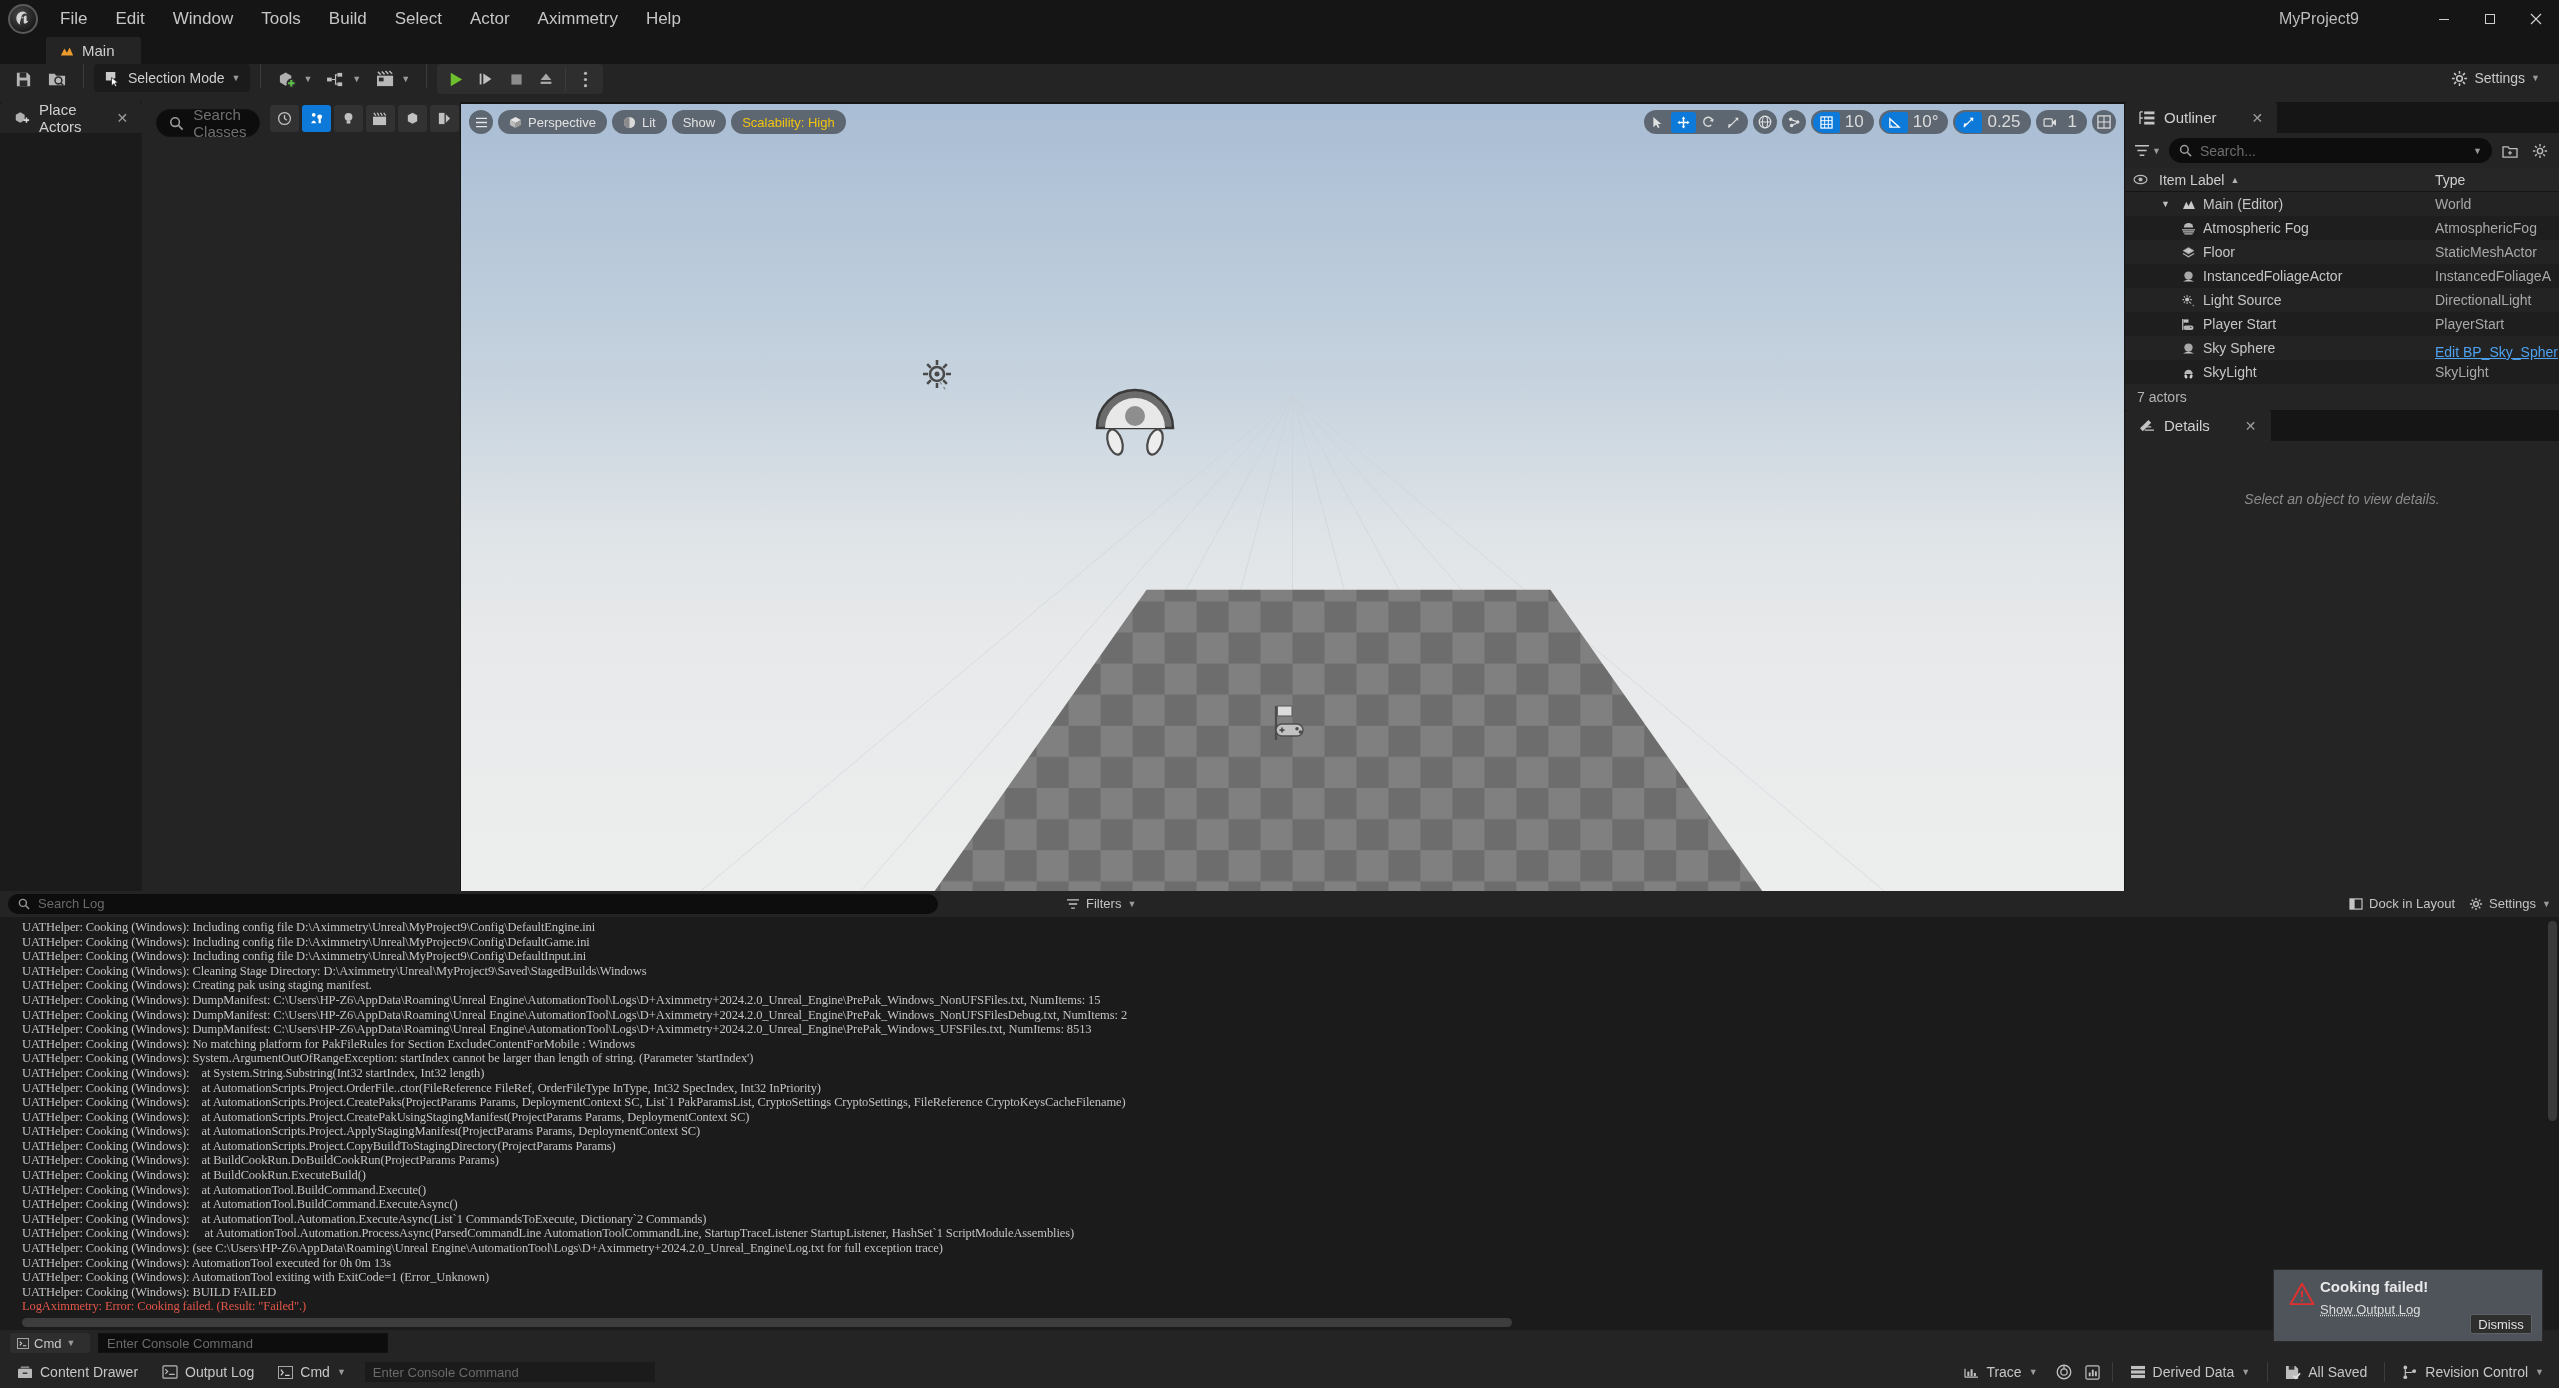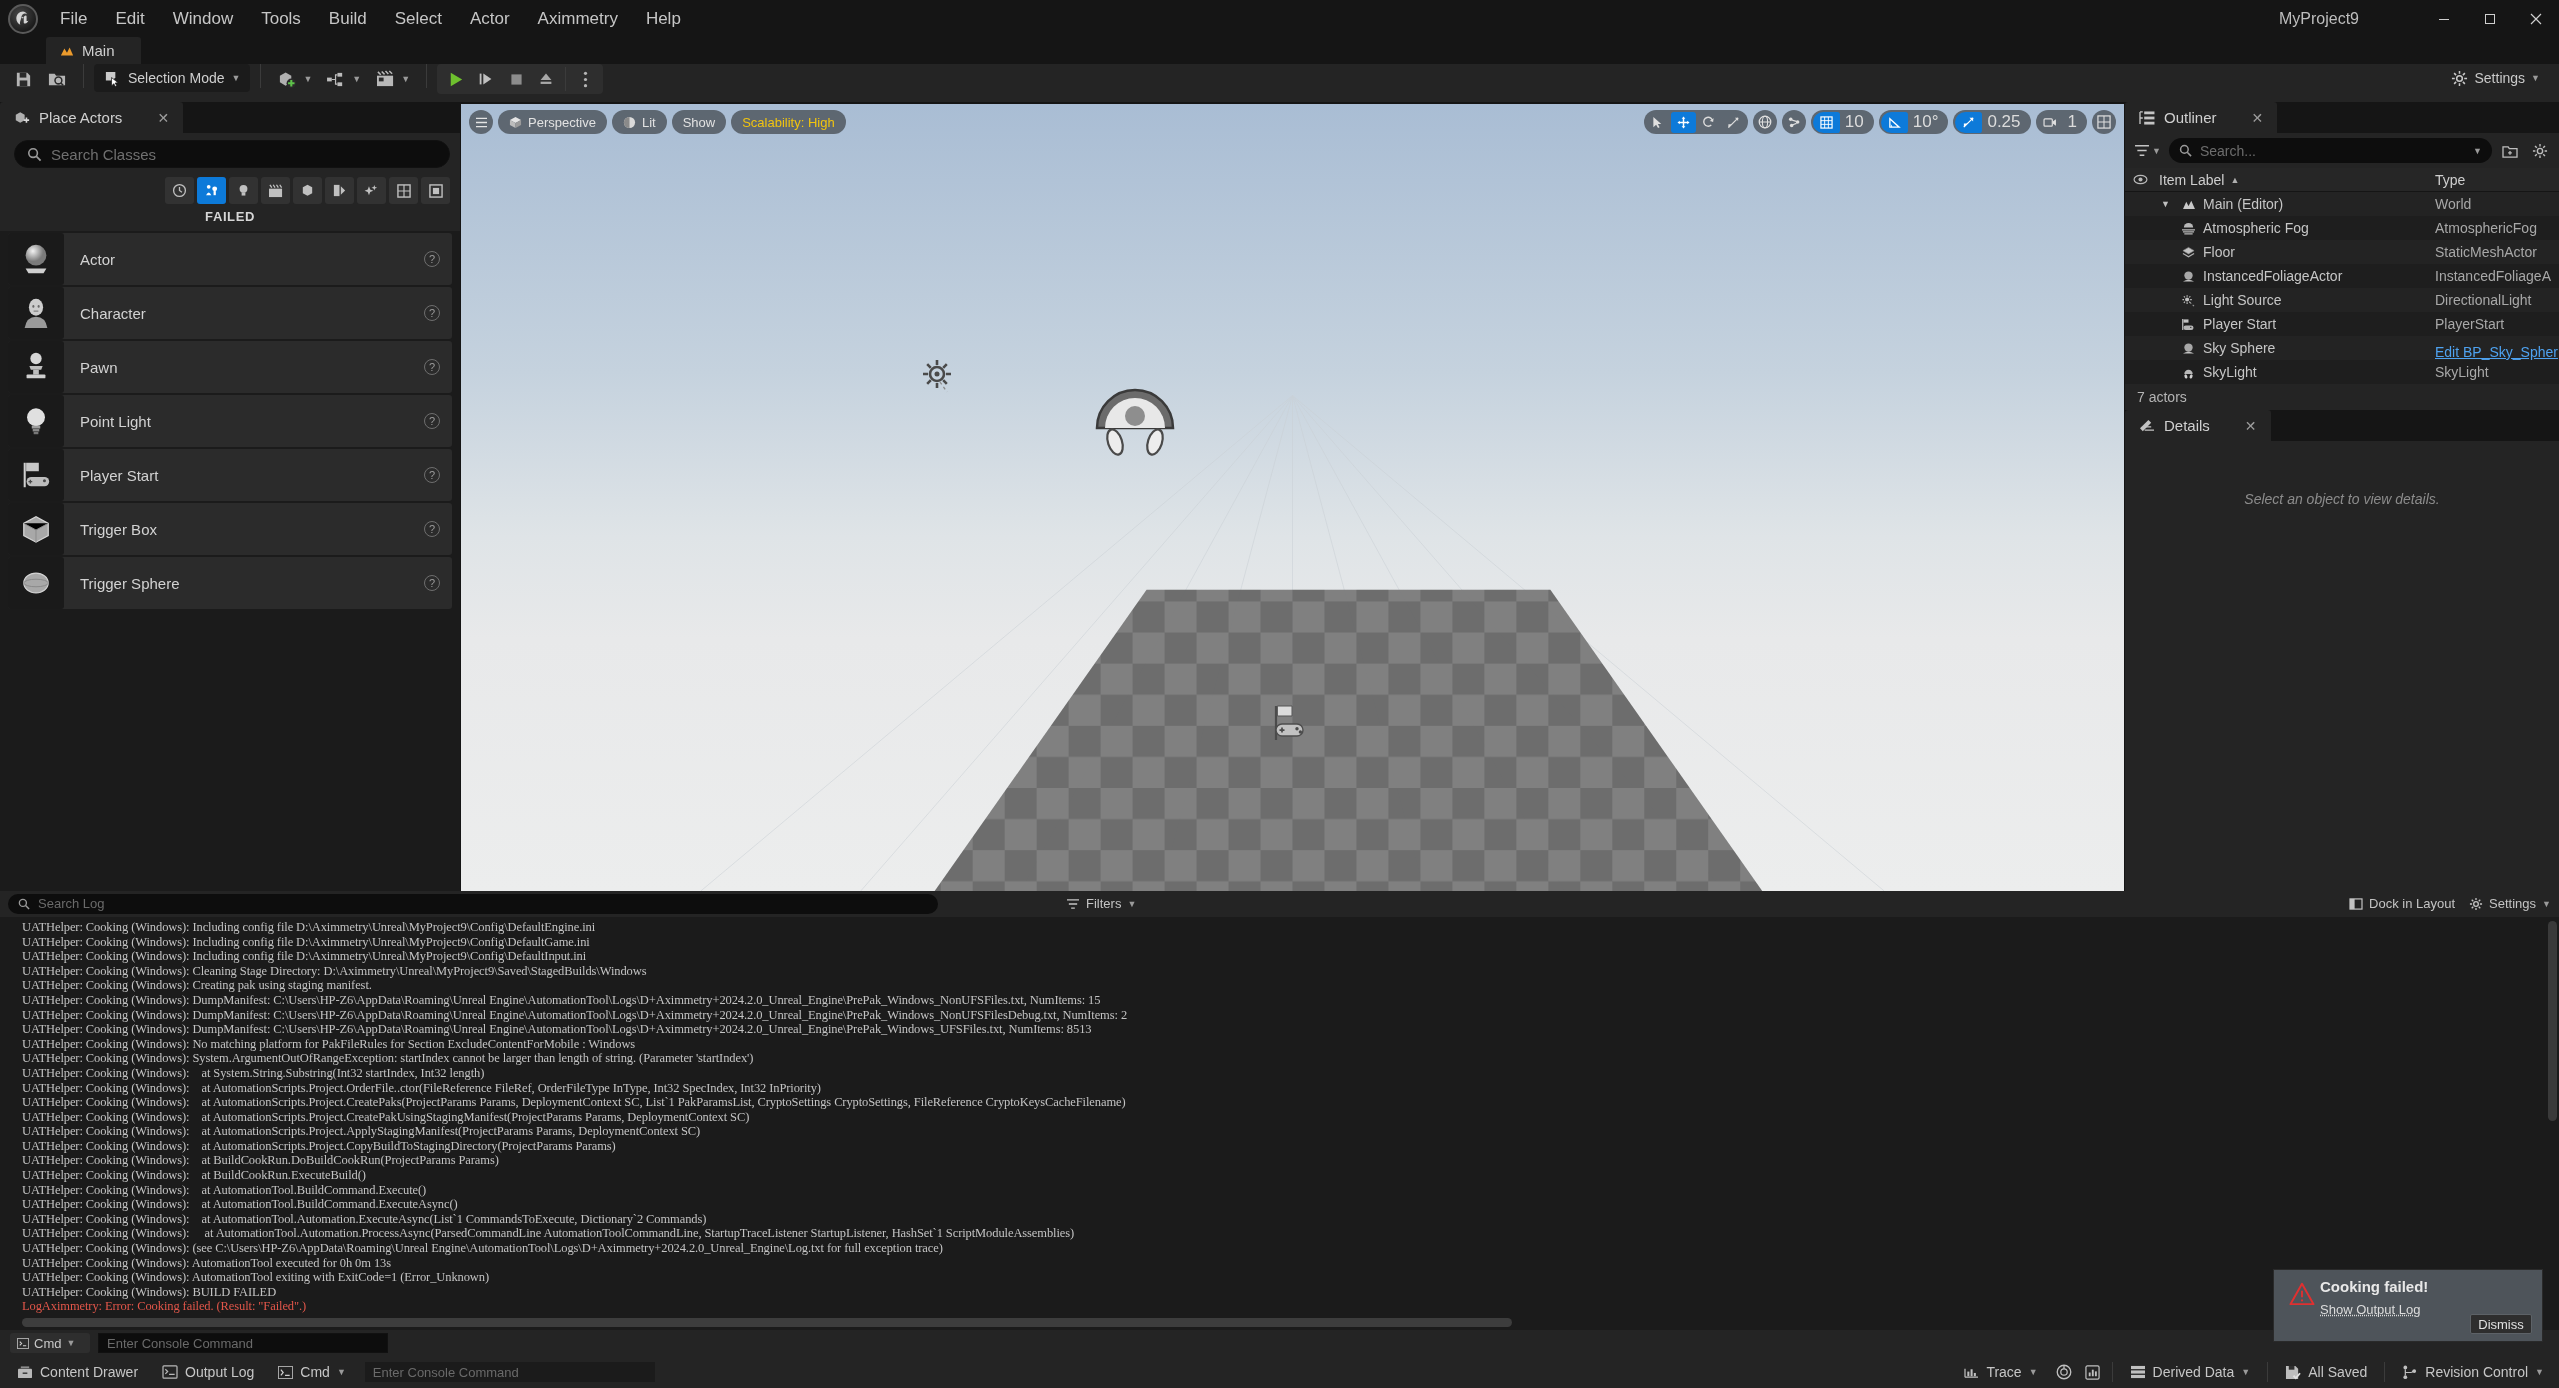--- a/index.html
+++ b/index.html
@@ -74,21 +74,21 @@
   .settings-btn {
     position: absolute; right: 10px; height: 28px; display: flex; align-items: center;
     gap: 6px; padding: 0 9px; font-size: 14px; color: #c9c9c9; border-radius: 3px;
   }
   .caret { font-size: 9px; color: #9a9a9a; }
 
   
   .body { flex: 1 1 auto; display: flex; min-height: 0; background: #151515; }
 
   
-  .placeactors { width: 460px; flex: 0 0 460px; display: flex; flex-direction: column; background: #1b1b1b; }
+  .placeactors { width: 460px; flex: 0 0 460px; display: flex; flex-direction: row; background: #1b1b1b; }
   .panel-tabstrip { height: 31px; background: #151515; display: flex; align-items: stretch; }
   .panel-tab {
     background: #242424; display: flex; align-items: center; gap: 9px;
     padding: 0 14px; font-size: 15px; color: #d0d0d0;
     border-top-left-radius: 3px; border-top-right-radius: 3px;
   }
   .panel-tab .x { margin-left: 26px; font-size: 14px; color: #9c9c9c; }
   .search-row { padding: 7px 10px 6px 14px; background: #242424; }
   .searchbox {
     height: 28px; background: #0d0d0d; border-radius: 14px; display: flex;

